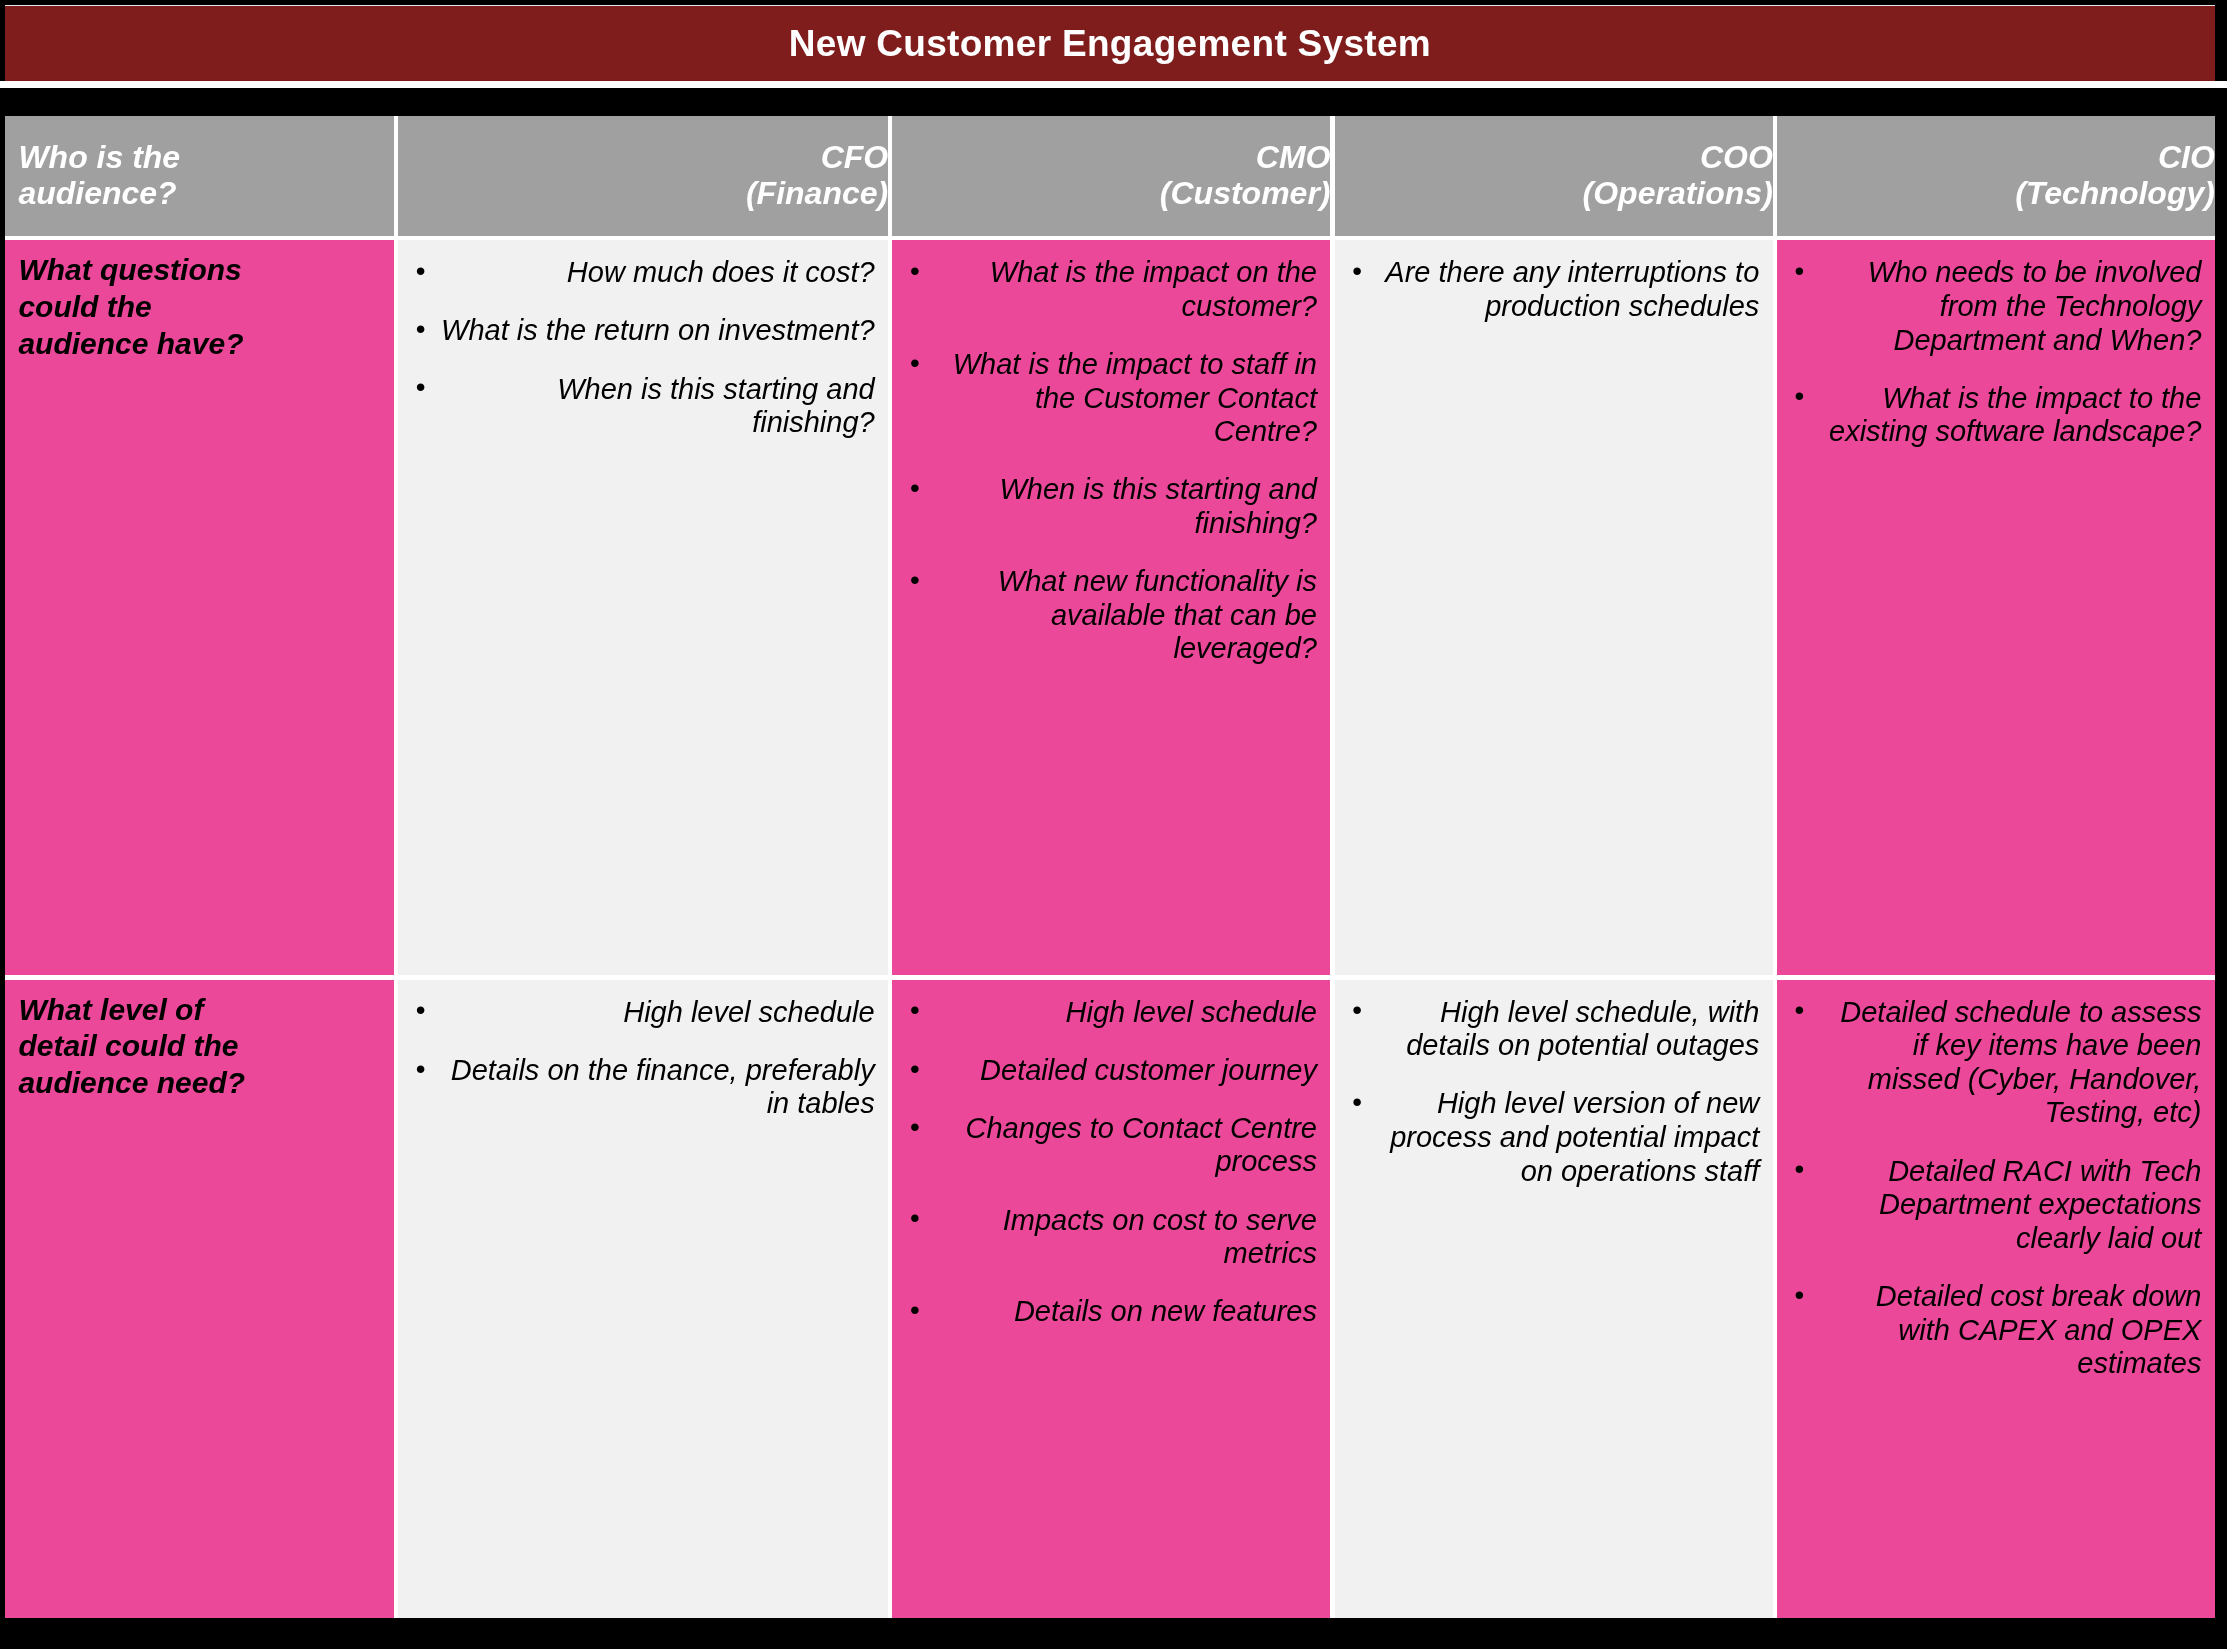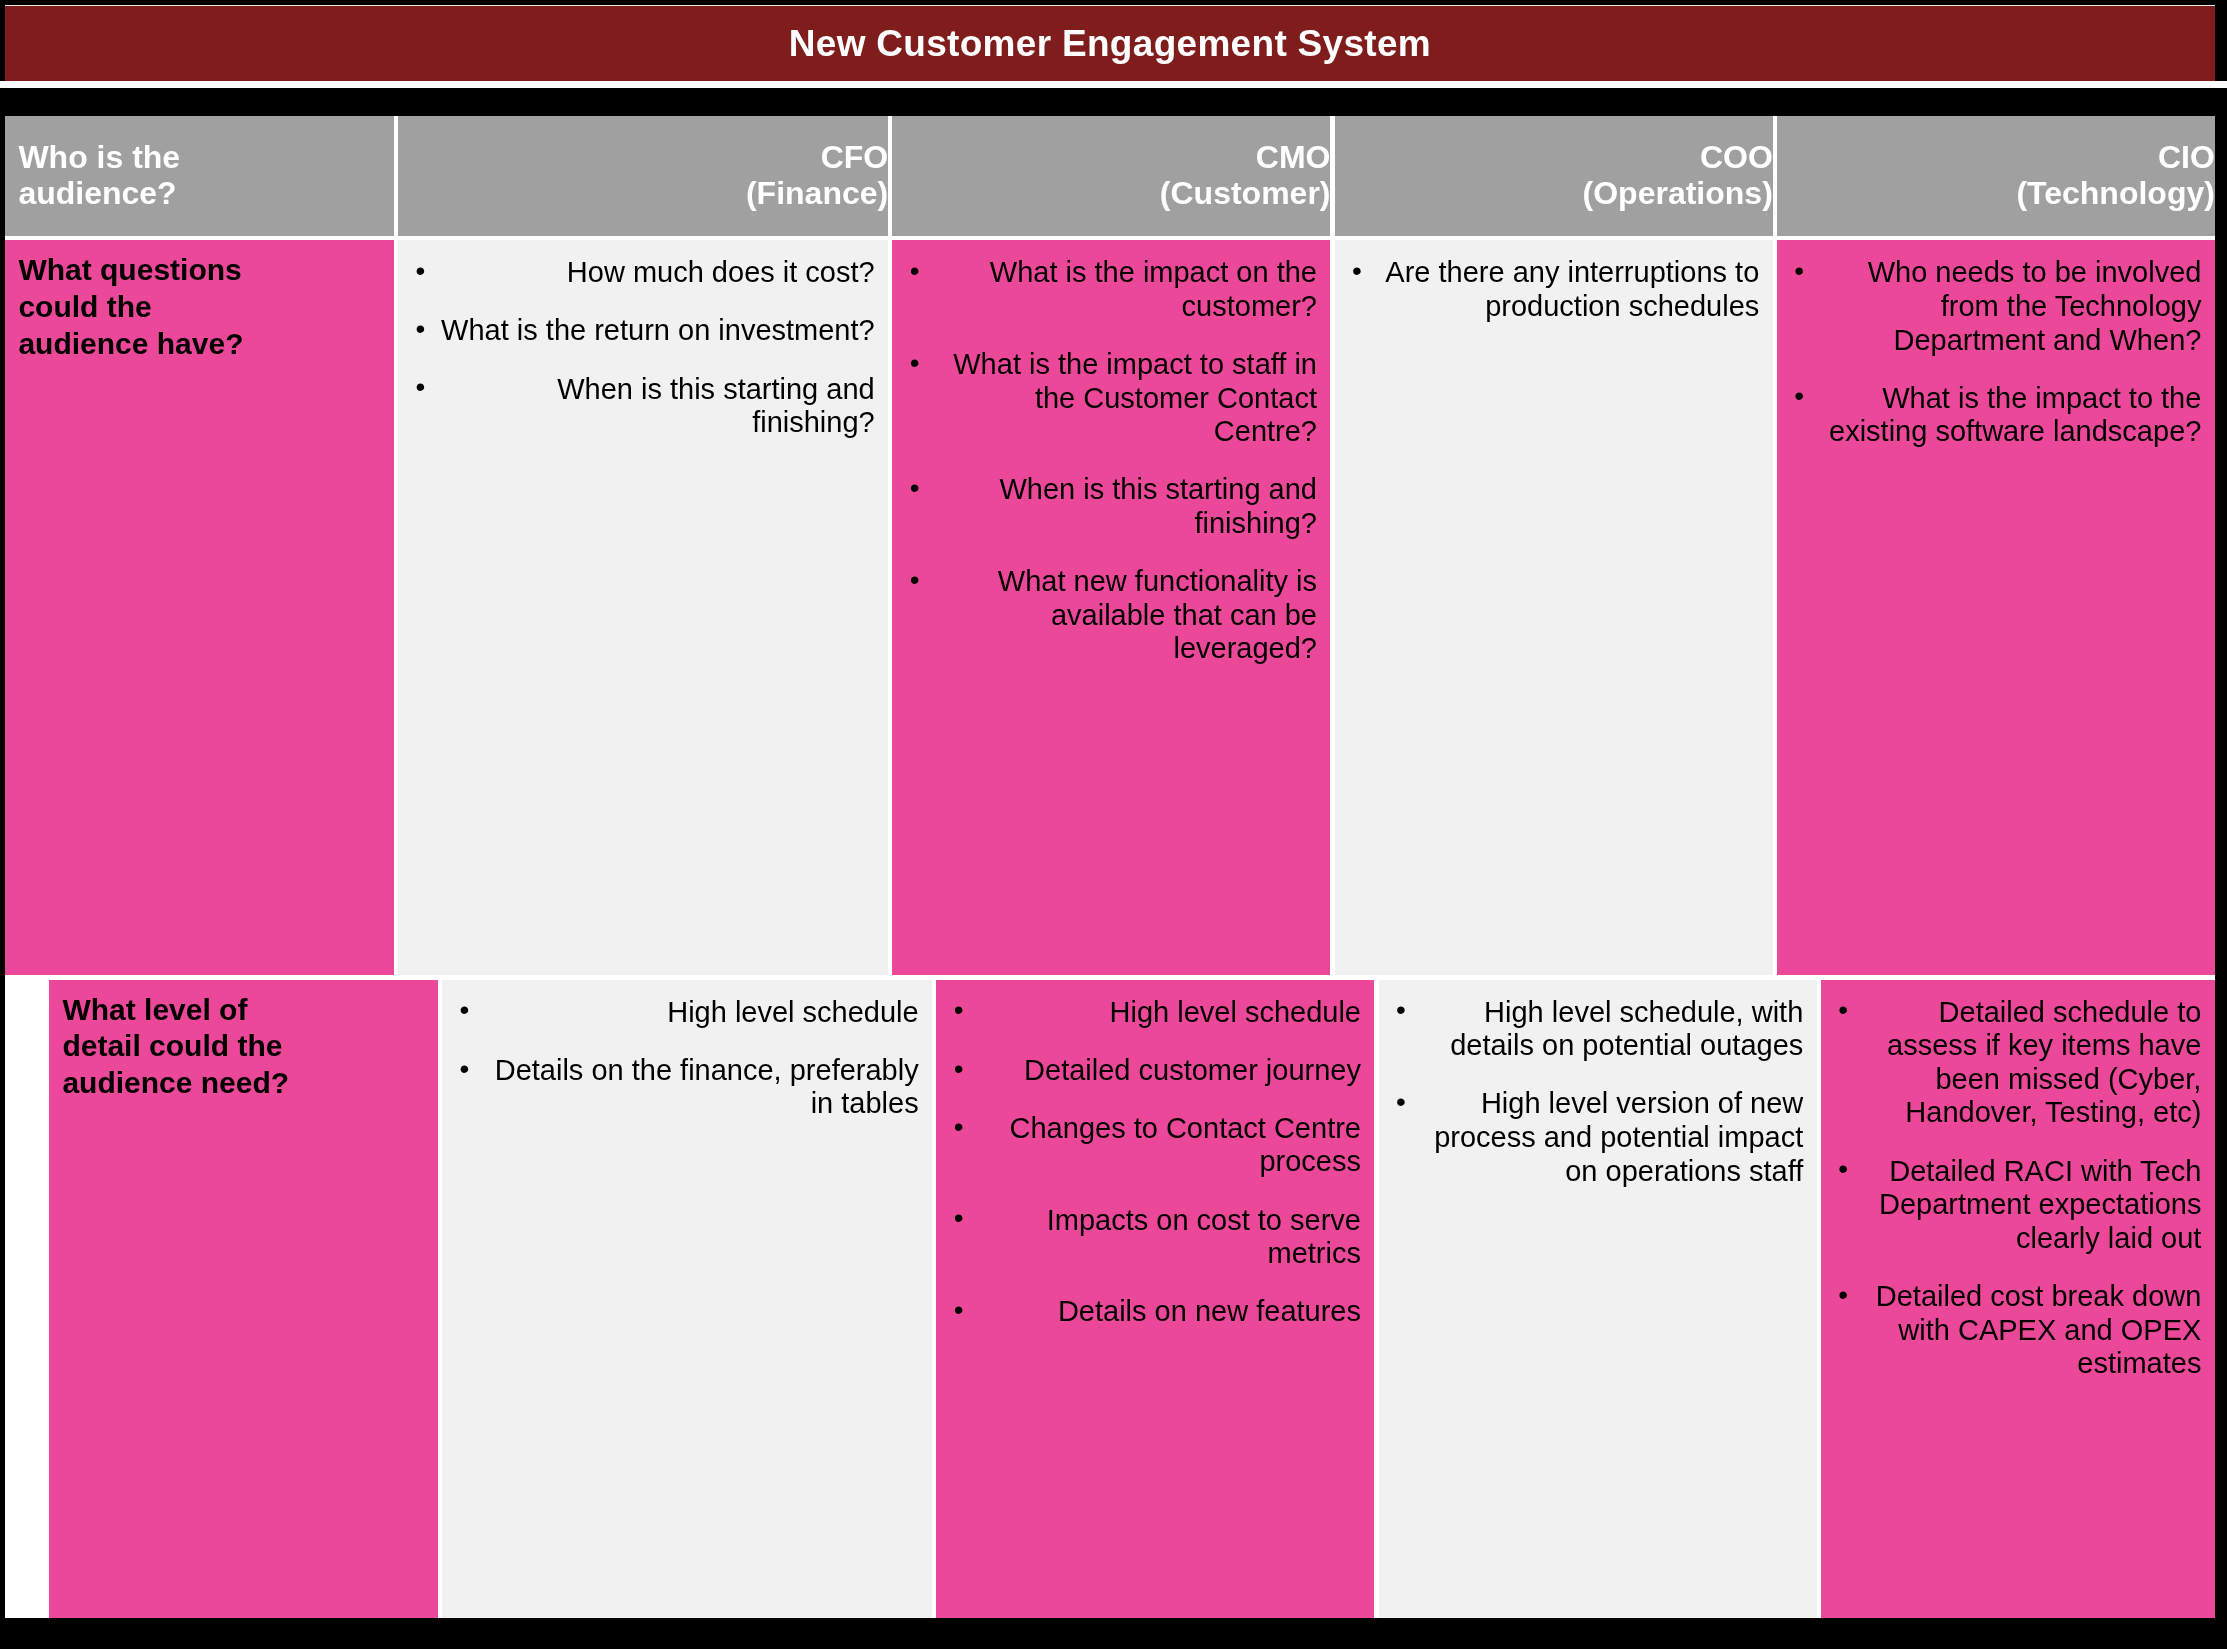--- a/index.html
+++ b/index.html
@@ -56,23 +56,23 @@
     width:2210px; height:1502px;
     display:flex;
     flex-direction:column;
     gap:4.3px;
     background:#ffffff;
   }
   .row { display:flex; gap:4.3px; width:100%; }
 
   .row-head { height:120px; }
   .row-one  { height:735px; }
-  .row-two  { flex:1;padding-left:44px; }
-
-  .cell { overflow:hidden; }
+  .row-two  { flex:1; }
+
+  .cell { overflow:hidden;font-style:italic; }
 
   
   .c0 { width:389px; flex:0 0 389px; }
   .c1 { width:490px; flex:0 0 490px; }
   .c2 { width:438px; flex:0 0 438px; }
   .c3 { width:438px; flex:0 0 438px; }
   .c4 { flex:1 1 auto; }
 
   
   .hdr {

